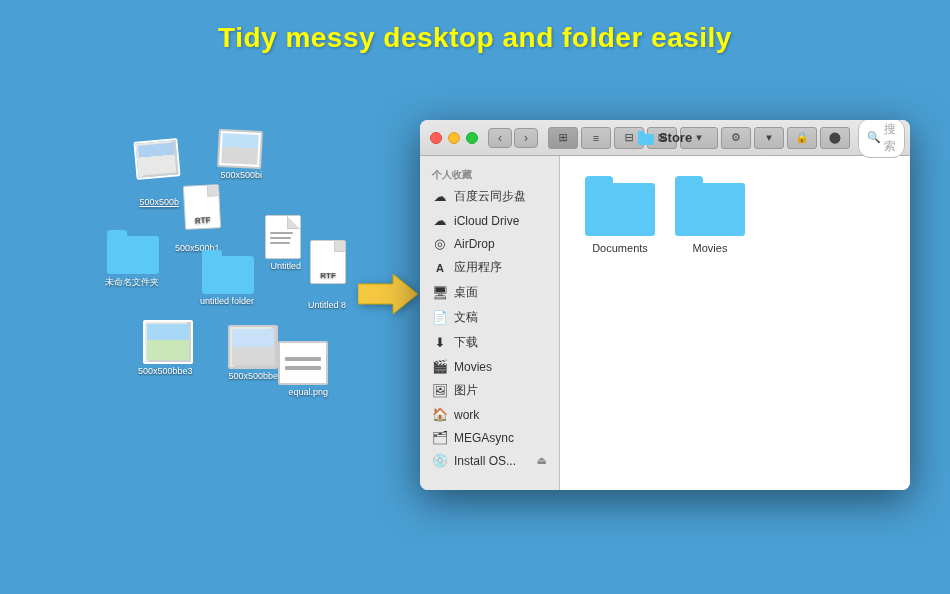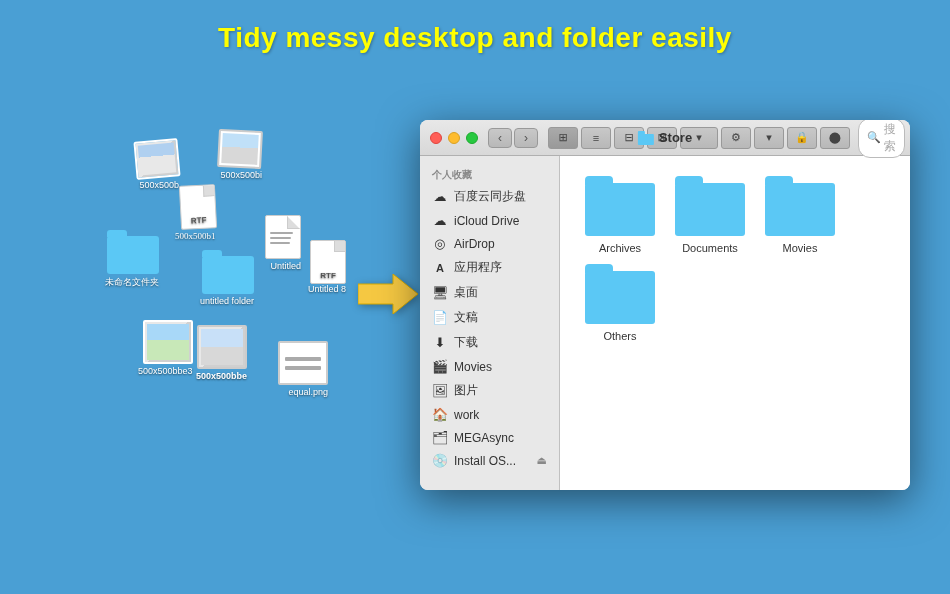--- a/index.html
+++ b/index.html
@@ -393,35 +393,35 @@
 <body>
 
 <div class="title">Tidy messy desktop and folder easily</div>
 
 <div class="desktop-area">
 
   <div class="desktop-item" style="left:75px;top:20px;">
     <div class="img-thumb" style="transform: rotate(-5deg);">
       <div class="thumb-content" style="background: linear-gradient(to bottom, #b0d0f0 40%, #e8e8e8 40%);"></div>
     </div>
-    <span style="margin-top:2px;">500x500b</span>
+    <span style="margin-top:19px;text-decoration:underline;">500x500b</span>
   </div>
 
   <div class="desktop-item" style="left:158px;top:10px;">
     <div class="img-thumb" style="transform: rotate(3deg); background: white; border:2px solid #ccc;">
       <div class="thumb-content" style="background: linear-gradient(to bottom, #c0e0f8 45%, #d8d8d8 45%);"></div>
     </div>
     <span style="margin-top:2px;">500x500bi</span>
   </div>
 
   <div class="desktop-item" style="left:115px;top:65px;">
     <div class="rtf-file" style="transform: rotate(-3deg);">
       <span class="rtf-label">RTF</span>
     </div>
-    <span style="margin-top:2px;font-family:Liberation Serif, serif;">500x500b1</span>
+    <span style="margin-top:14px;">500x500b1</span>
   </div>
 
   <div class="desktop-item" style="left:45px;top:110px;">
     <div class="folder-icon">
       <div class="folder-tab"></div>
       <div class="folder-body"></div>
     </div>
     <span style="margin-top:2px;">未命名文件夹</span>
   </div>
 
@@ -441,31 +441,31 @@
           <div></div>
       </div>
     </div>
     <span style="margin-top:2px;">Untitled</span>
   </div>
 
   <div class="desktop-item" style="left:248px;top:120px;">
     <div class="rtf-file">
       <span class="rtf-label">RTF</span>
     </div>
-    <span style="margin-top:0;">Untitled 8</span>
+    <span style="margin-top:16px;">Untitled 8</span>
   </div>
 
   <div class="desktop-item" style="left:78px;top:200px;">
     <div class="img-thumb" style="width:50px;height:44px;">
       <div class="thumb-content" style="background: linear-gradient(to bottom, #a8d8f8 45%, #c8e8b8 45%);"></div>
     </div>
     <span style="margin-top:2px;">500x500bbe3</span>
   </div>
 
-  <div class="desktop-item" style="left:136px;top:205px;font-weight:bold;">
+  <div class="desktop-item" style="left:168px;top:205px;">
     <div class="img-thumb" style="width:50px;height:44px; border: 2px solid #ccc;">
       <div class="thumb-content" style="background: linear-gradient(to bottom, #c8e0f8 50%, #d8d8d8 50%);"></div>
     </div>
     <span style="margin-top:2px;">500x500bbe</span>
   </div>
 
   <div class="desktop-item" style="left:218px;top:221px;">
     <div style="width:50px;height:44px;background:white;border:2px solid #ccc;display:flex;flex-direction:column;justify-content:center;align-items:center;gap:5px;border-radius:2px;">
       <div style="width:36px;height:4px;background:#aaa;border-radius:1px;"></div>
       <div style="width:36px;height:4px;background:#aaa;border-radius:1px;"></div>
@@ -573,48 +573,34 @@
 
       <div class="sidebar-device">
         <span class="sidebar-icon">💿</span>
         <span class="sidebar-label">Install OS...</span>
         <span class="device-eject">⏏</span>
       </div>
     </div>
 
     <div class="file-grid">
 
-      <div class="grid-folder">
-        <div class="big-folder">
-          <div class="big-folder-tab"></div>
-          <div class="big-folder-body"></div>
-        </div>
-        <span class="grid-label">Archives</span>
-      </div>
 
       <div class="grid-folder">
         <div class="big-folder">
           <div class="big-folder-tab"></div>
           <div class="big-folder-body"></div>
         </div>
         <span class="grid-label">Documents</span>
       </div>
 
       <div class="grid-folder">
         <div class="big-folder">
           <div class="big-folder-tab"></div>
           <div class="big-folder-body"></div>
         </div>
         <span class="grid-label">Movies</span>
       </div>
 
-      <div class="grid-folder">
-        <div class="big-folder">
-          <div class="big-folder-tab"></div>
-          <div class="big-folder-body"></div>
-        </div>
-        <span class="grid-label">Others</span>
-      </div>
 
 
     </div>
   </div>
 </div>
 
 </body></html>

